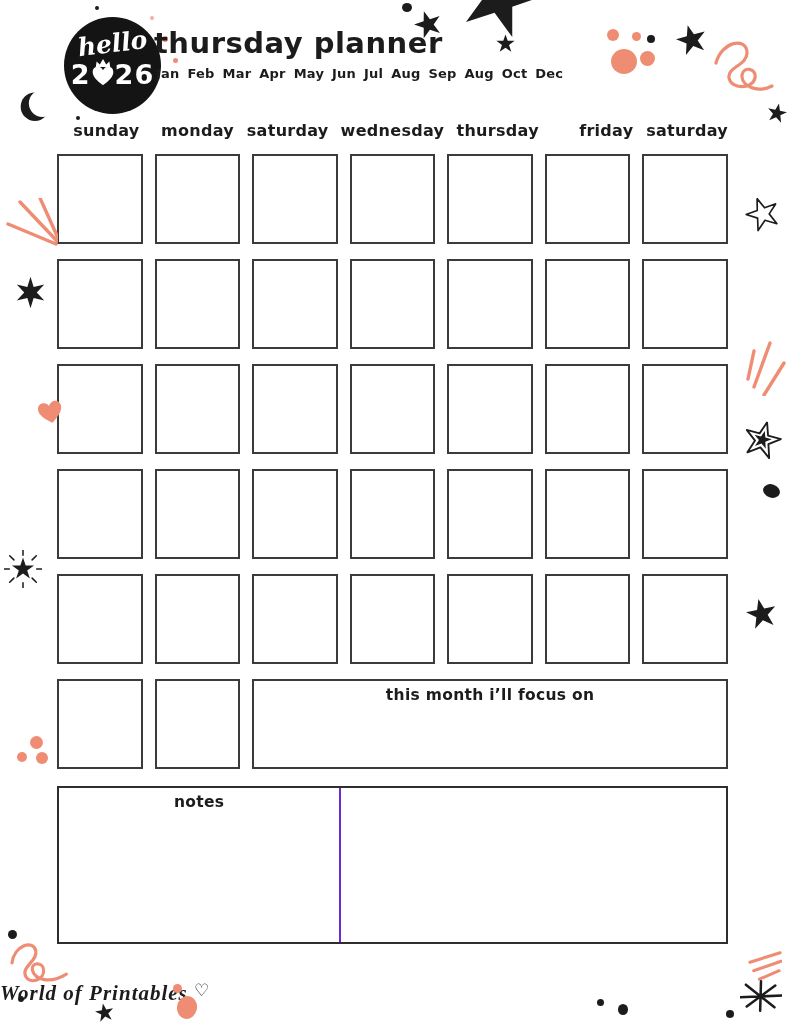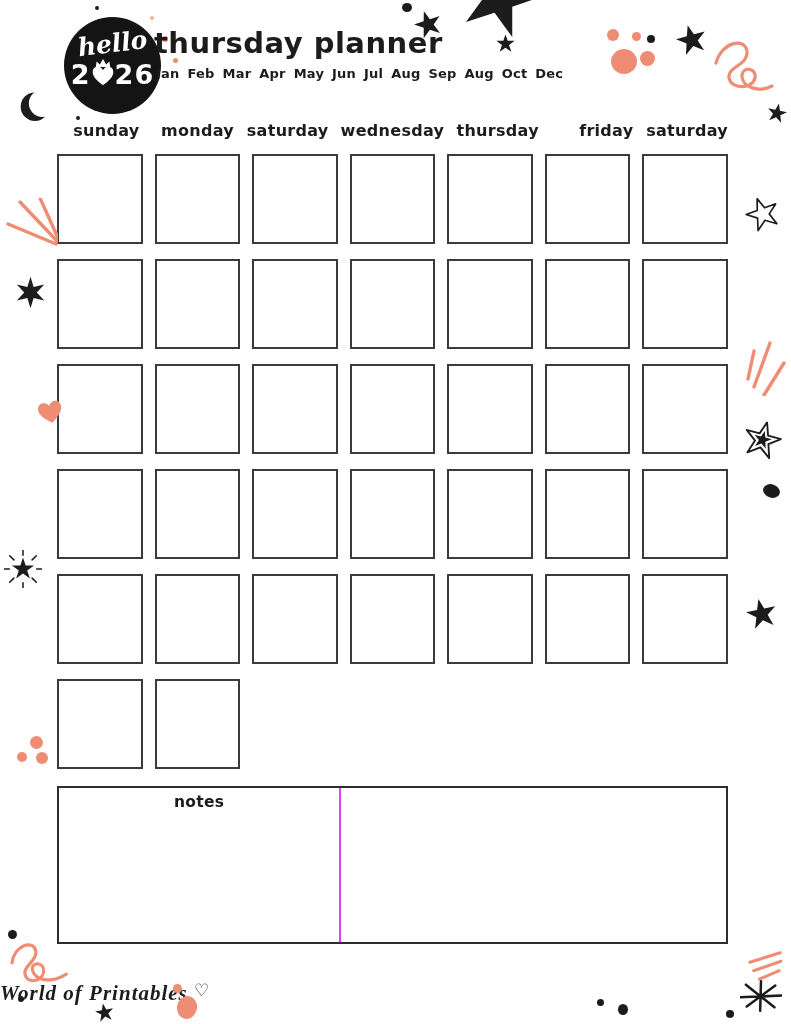--- a/index.html
+++ b/index.html
@@ -24,21 +24,21 @@
   .weekdays span{text-align:right;font-size:16px;font-weight:700;letter-spacing:.3px;}
   
   .grid{position:absolute;left:57px;top:154px;width:671px;display:grid;
         grid-template-columns:repeat(7,1fr);column-gap:12px;row-gap:15px;grid-auto-rows:90px;}
   .cell{border:2px solid #3B3B3B;background:#fff;box-sizing:border-box;}
   .focus{grid-column:3/8;display:flex;justify-content:center;}
   .box-label{font-size:15.5px;font-weight:700;padding-top:5px;letter-spacing:.3px;}
   
   .notes-wrap{position:absolute;left:57px;top:786px;width:671px;height:158px;border:2px solid #2E2E2E;
               box-sizing:border-box;display:flex;}
-  .notes-cell{width:42%;border-right:2px solid #d946ef;display:flex;justify-content:center;}
+  .notes-cell{width:42%;border-right:2px solid #6d28d9;display:flex;justify-content:center;}
   .achieved-cell{flex:1;display:flex;justify-content:center;}
   
   .footer{position:absolute;left:0;top:980px;width:100%;
           font-family:"Liberation Serif","DejaVu Serif",serif;font-style:italic;font-weight:700;
           font-size:21px;letter-spacing:1px;}
   .footer .f-heart{font-weight:400;font-size:17px;vertical-align:4px;}
   
   .deco{position:absolute;}
   .dot{position:absolute;border-radius:50%;}
   svg{display:block;}
@@ -119,20 +119,23 @@
       <div class="cell"></div>
     <div class="cell"></div>
       <div class="cell"></div>
       <div class="cell"></div>
       <div class="cell"></div>
       <div class="cell"></div>
       <div class="cell"></div>
       <div class="cell"></div>
     <div class="cell"></div>
       <div class="cell"></div>
+    <div class="cell focus">
+      <span class="box-label">this month i’ll focus on</span>
+    </div>
   </div>
 
   <div class="notes-wrap">
     <div class="notes-cell">
       <span class="box-label">notes</span>
     </div>
   </div>
 
   <div class="footer">
     <span>World of Printables</span>

